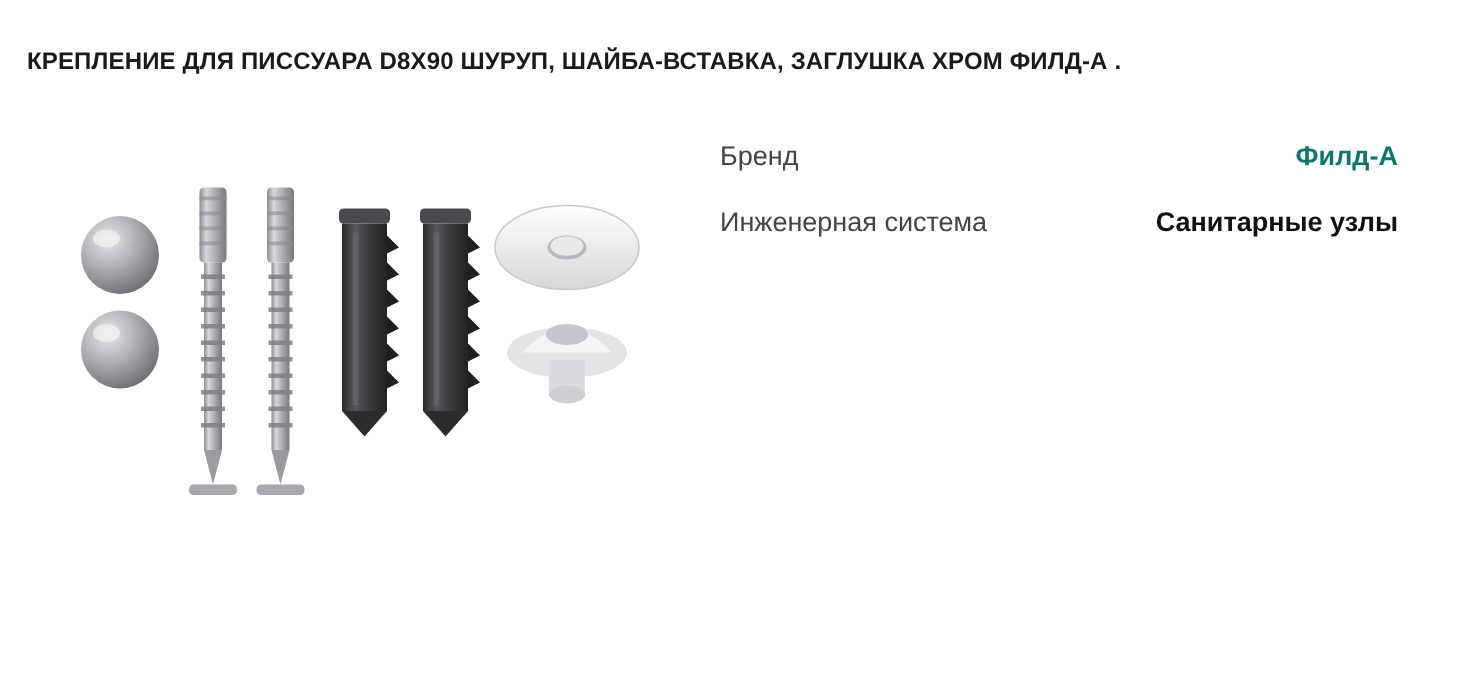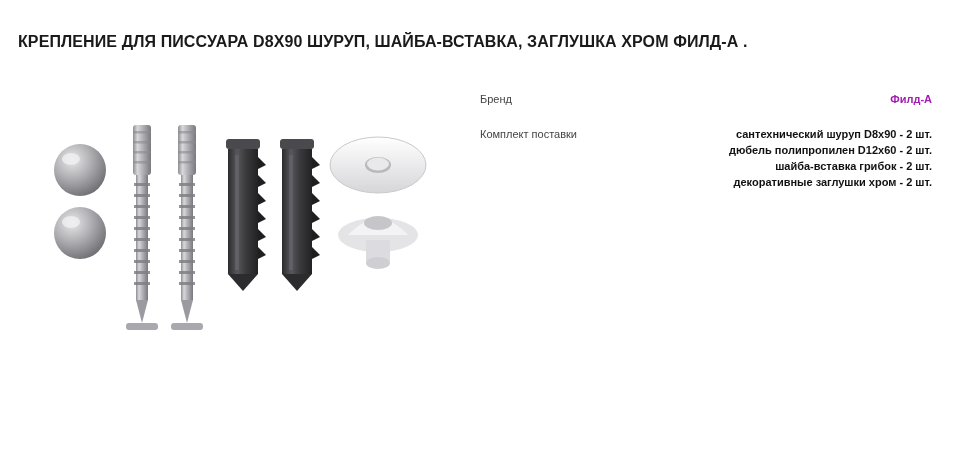--- a/index.html
+++ b/index.html
@@ -43,36 +43,36 @@
   .spec-table {
     position: absolute;
     left: 480px;
     top: 92px;
     width: 452px;
     border-collapse: collapse;
   }
   .spec-table tr { vertical-align: top; }
   .spec-table td {
     padding: 0 0 20px 0;
-    font-size: 11px;
+    font-size: 18px;
     line-height: 1.35;
   }
   .spec-label {
     text-align: left;
     color: #444444;
     font-weight: normal;
     width: 210px;
     white-space: nowrap;
   }
   .spec-value {
     text-align: right;
     color: #111111;
     font-weight: bold;
   }
-  .spec-value.brand { color: #a21caf; margin-top: 21px; }
+  .spec-value.brand { color: #0f766e; margin-top: 21px; }
   .spec-value.multiline { line-height: 1.45; }
   .row-tight td { padding-bottom: 8px; }
   .row-gap td { padding-bottom: 22px; }
 </style>
 </head>
 <body>
 
 <h1 class="page-title">КРЕПЛЕНИЕ ДЛЯ ПИССУАРА D8X90 ШУРУП, ШАЙБА-ВСТАВКА, ЗАГЛУШКА ХРОМ ФИЛД-А .</h1>
 
 <div class="product-image">
@@ -204,20 +204,17 @@
   </svg>
 </div>
 
 <table class="spec-table">
   <tbody>
     <tr>
       <td class="spec-label">Бренд</td>
       <td class="spec-value brand">Филд-А</td>
     </tr>
     <tr class="row-gap">
-      <td class="spec-label">Комплект поставки</td>
-      <td class="spec-value multiline" style="white-space: pre-line;">сантехнический шуруп D8х90 - 2 шт.
-дюбель полипропилен D12х60 - 2 шт.
-шайба-вставка грибок - 2 шт.
-декоративные заглушки хром - 2 шт.</td>
+      <td class="spec-label">Инженерная система</td>
+      <td class="spec-value">Санитарные узлы</td>
     </tr>
   </tbody>
 </table>
 
 </body></html>

